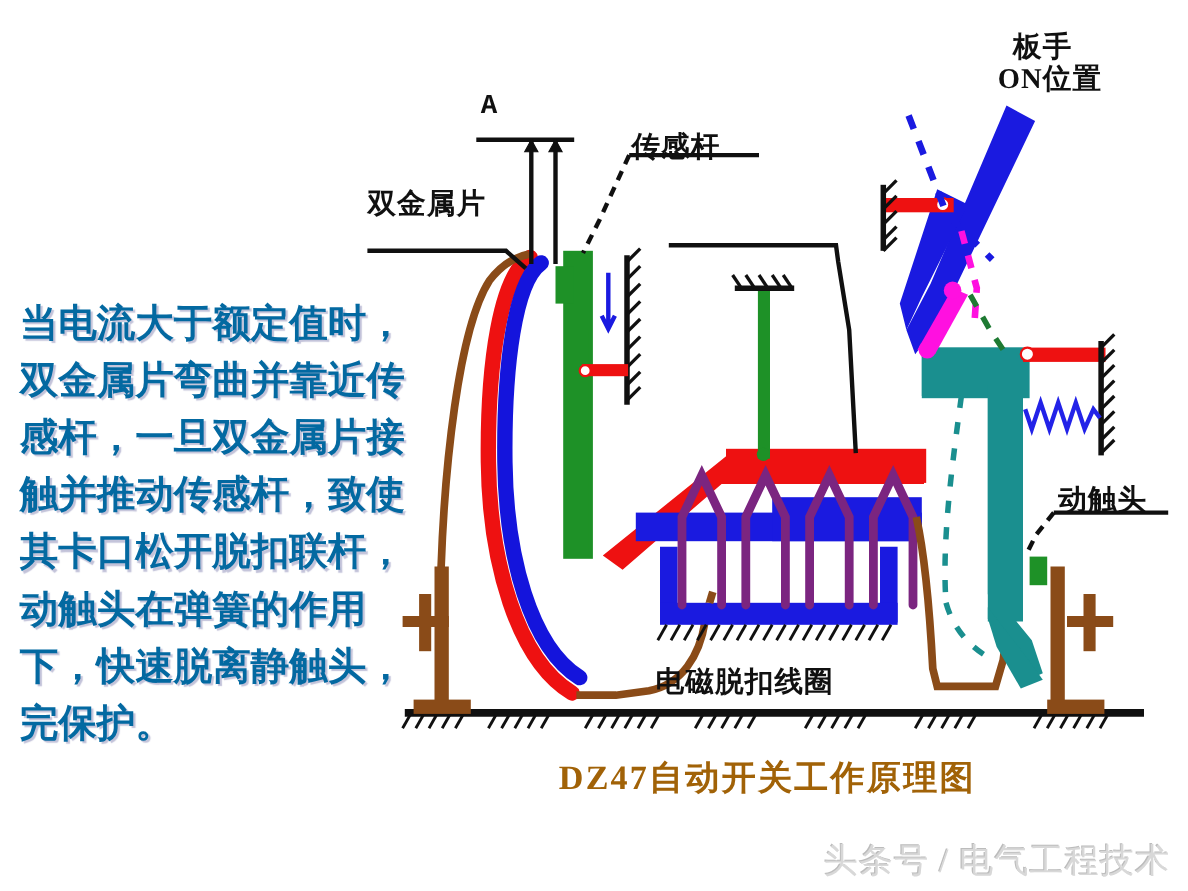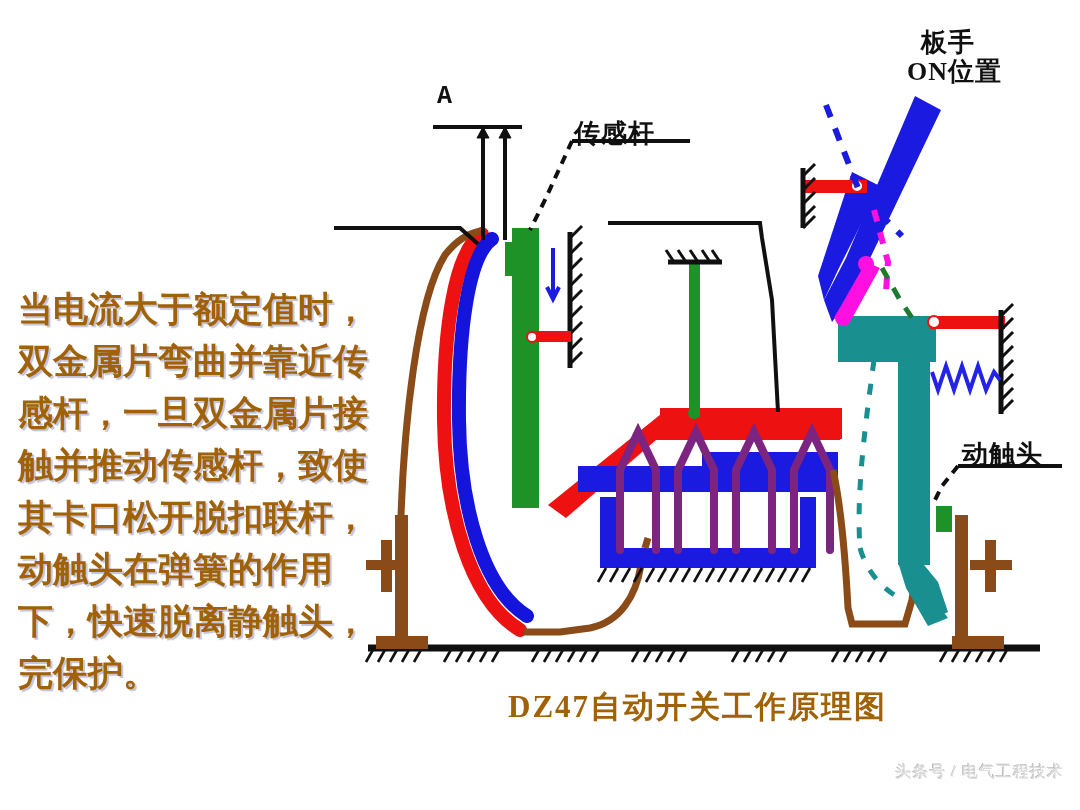--- a/index.html
+++ b/index.html
@@ -19,25 +19,24 @@
   
   #desc-text {
     position: absolute;
     left: 18px;
     top: 268px;
     width: 360px;
     font-family: "Liberation Serif", "DejaVu Serif", serif;
     font-size: 35px;
     line-height: 52px;
     font-weight: 700;
-    color: #a16207;
+    color: #0369a1;
     letter-spacing: 0px;
     text-shadow: 2px 2px 1px rgba(120,120,170,0.45);
     white-space: pre-wrap;
-    margin-top: 16px;
   }
 
   
   .lbl {
     position: absolute;
     font-family: "Liberation Serif", "DejaVu Serif", serif;
     font-size: 26px;
     font-weight: 700;
     color: #101010;
     white-space: nowrap;
@@ -56,21 +55,21 @@
     white-space: nowrap;
     letter-spacing: 2px;
   }
 
   
   #watermark {
     position: absolute;
     right: 16px;
     top: 762px;
     font-family: "Liberation Serif", "DejaVu Serif", serif;
-    font-size: 16px;
+    font-size: 31px;
     color: #d8d8d8;
     text-shadow: 1px 1px 0 #ffffff, -1px -1px 0 #bcbcbc;
     white-space: nowrap;
     letter-spacing: 1px;
   }
 
   svg#diagram {
     position: absolute;
     left: 0; top: 0;
     width: 1080px;
@@ -343,31 +342,33 @@
       <line x1="433" y1="127" x2="522" y2="127" stroke-width="4"></line>
       <line x1="483" y1="127" x2="483" y2="240" stroke-width="4"></line>
       <line x1="505" y1="127" x2="505" y2="240" stroke-width="4"></line>
       <path d="M 483 127 L 477 138 L 489 138 Z"></path>
       <path d="M 505 127 L 499 138 L 511 138 Z"></path>
     </g>
   </svg>
 
   <div id="desc-text">当电流大于额定值时，双金属片弯曲并靠近传感杆，一旦双金属片接触并推动传感杆，致使其卡口松开脱扣联杆，动触头在弹簧的作用下，快速脱离静触头，完保护。</div>
 
+  <div class="lbl" style="left:334px; top:168px;">双金属片</div>
 
   <div class="lbl" style="left:574px; top:116px;">传感杆</div>
 
 
 
   <div class="lbl" style="left:921px; top:25px;">板手</div>
 
   <div class="lbl" style="left:907px; top:54px;">ON位置</div>
 
   <div class="lbl" style="left:962px; top:437px;">动触头</div>
 
+  <div class="lbl" style="left:596px; top:602px;">电磁脱扣线圈</div>
 
   <div class="lbl mark" style="left:437px; top:82px;">A</div>
 
   <div id="title-caption">DZ47自动开关工作原理图</div>
 
   <div id="watermark">头条号 / 电气工程技术</div>
 
 </div>
 
 </body></html>

